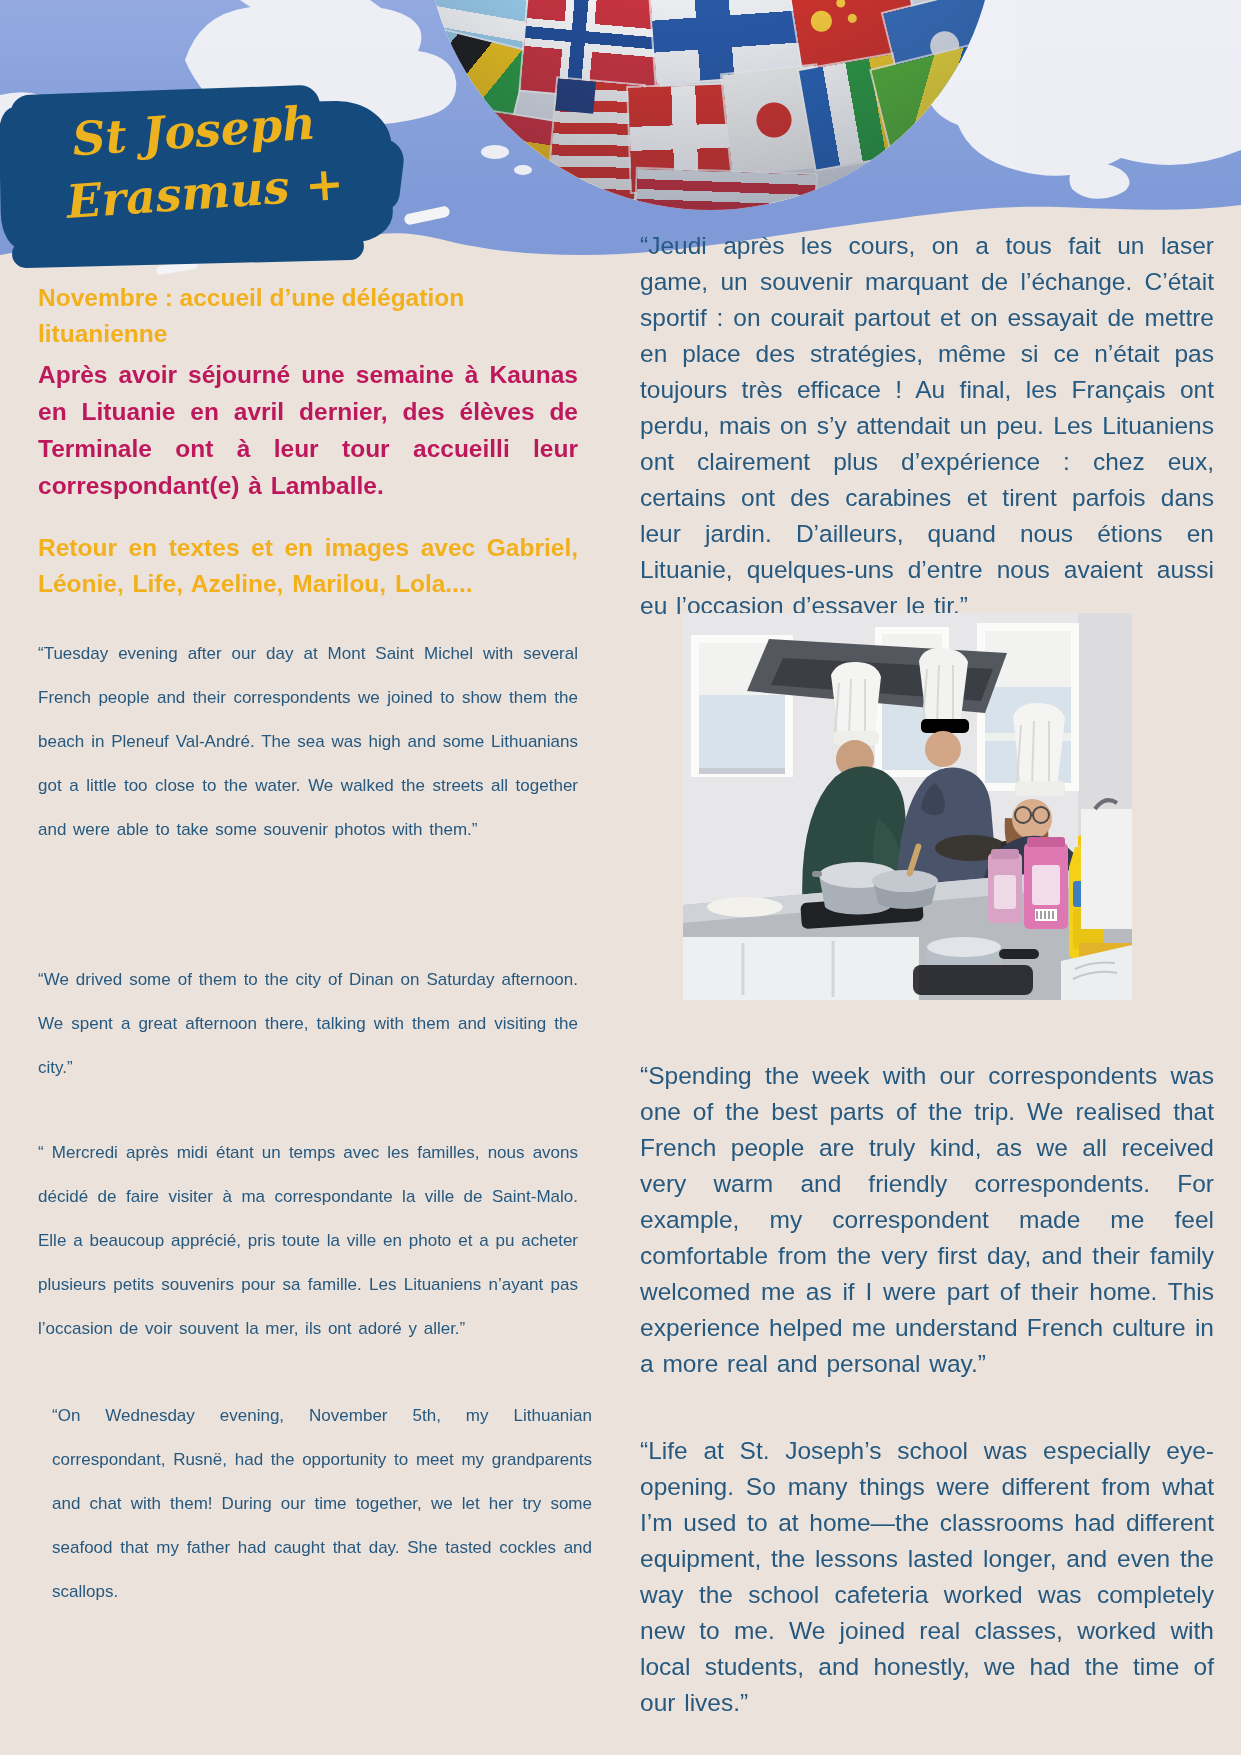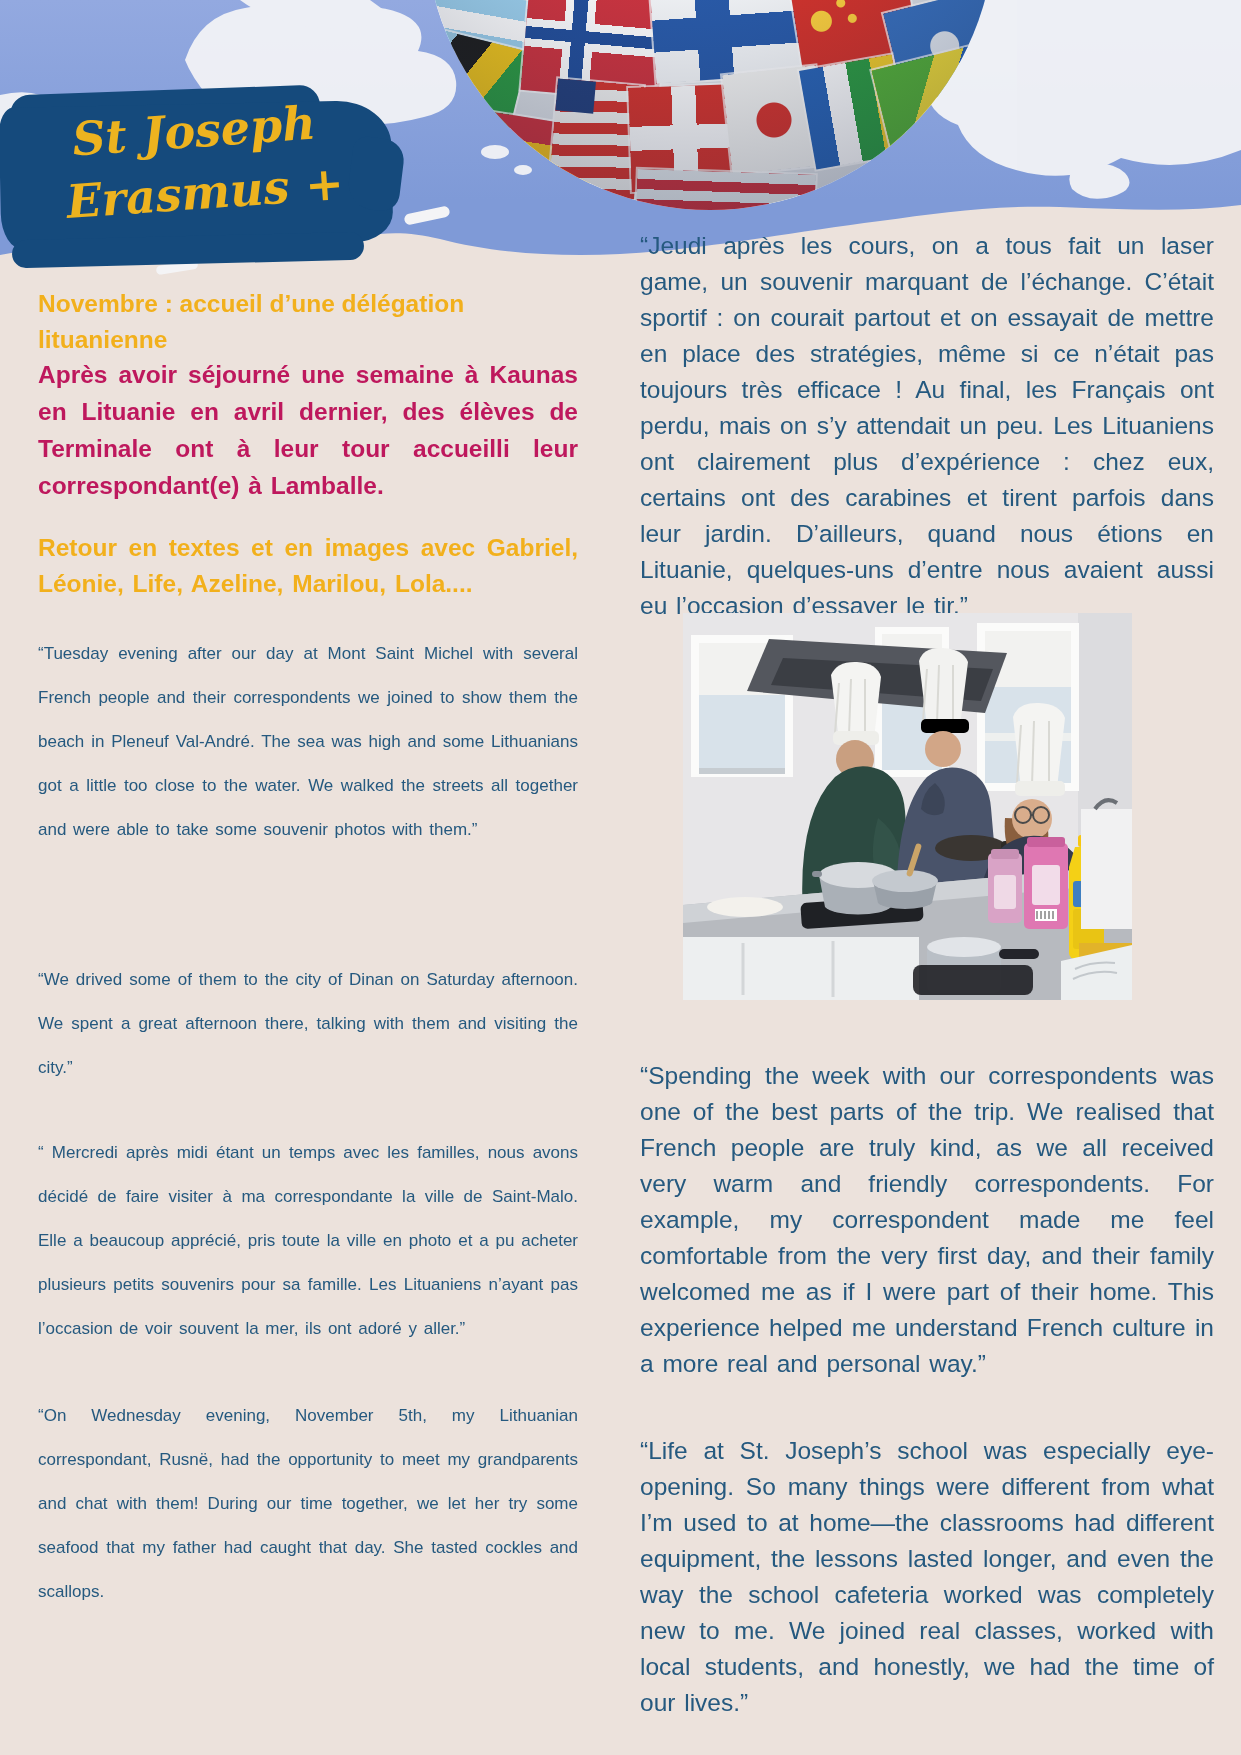--- a/index.html
+++ b/index.html
@@ -135,27 +135,27 @@
     <div class="patch f-blu"></div>
     <div class="patch f-usa"></div>
     <div class="patch f-sui"></div>
     <div class="patch f-jpn"></div>
     <div class="patch f-car"></div>
     <div class="patch f-grn"></div>
     <div class="patch f-str"></div>
   </div>
 
   <div class="col col-left">
-    <h2 class="abs h-yellow" style="top:286px;width:540px;">Novembre : accueil d’une délégation lituanienne</h2>
+    <h2 class="abs h-yellow" style="top:280px;width:540px;">Novembre : accueil d’une délégation lituanienne</h2>
     <p class="abs intro just" style="top:356px;width:540px;">Après avoir séjourné une semaine à Kaunas en Lituanie en avril dernier, des élèves de Terminale ont à leur tour accueilli leur correspondant(e) à Lamballe.</p>
     <h3 class="abs h-yellow just" style="top:530px;width:540px;">Retour en textes et en images avec Gabriel, Léonie, Life, Azeline, Marilou, Lola....</h3>
     <p class="abs body-p just" style="top:632px;width:540px;">“Tuesday evening after our day at Mont Saint Michel with several French people and their correspondents we joined to show them the beach in Pleneuf Val-André. The sea was high and some Lithuanians got a little too close to the water. We walked the streets all together and were able to take some souvenir photos with them.”</p>
     <p class="abs body-p just" style="top:958px;width:540px;">“We drived some of them to the city of Dinan on Saturday afternoon. We spent a great afternoon there, talking with them and visiting the city.”</p>
     <p class="abs body-p just" style="top:1131px;width:540px;">“ Mercredi après midi étant un temps avec les familles, nous avons décidé de faire visiter à ma correspondante la ville de Saint-Malo. Elle a beaucoup apprécié, pris toute la ville en photo et a pu acheter plusieurs petits souvenirs pour sa famille. Les Lituaniens n’ayant pas l’occasion de voir souvent la mer, ils ont adoré y aller.”</p>
-    <div class="abs" style="top:1394px;width:540px;">
+    <div class="abs" style="top:1394px;width:540px;margin-left:14px;">
       <p class="body-p just mt0" style="margin:0;">“On Wednesday evening, November 5th, my Lithuanian correspondant, Rusnë, had the opportunity to meet my grandparents and chat with them! During our time together, we let her try some seafood that my father had caught that day. She tasted cockles and scallops.</p>
     </div>
   </div>
 
   <div class="col col-right">
     <p class="abs body-p just" style="top:228px;width:574px;">“Jeudi après les cours, on a tous fait un laser game, un souvenir marquant de l’échange. C’était sportif : on courait partout et on essayait de mettre en place des stratégies, même si ce n’était pas toujours très efficace ! Au final, les Français ont perdu, mais on s’y attendait un peu. Les Lituaniens ont clairement plus d’expérience : chez eux, certains ont des carabines et tirent parfois dans leur jardin. D’ailleurs, quand nous étions en Lituanie, quelques-uns d’entre nous avaient aussi eu l’occasion d’essayer le tir.”</p>
 
     <div class="photo">
       <svg viewBox="0 0 449 387" width="449" height="387">
         <rect width="449" height="387" fill="#e7e6e8"></rect>

